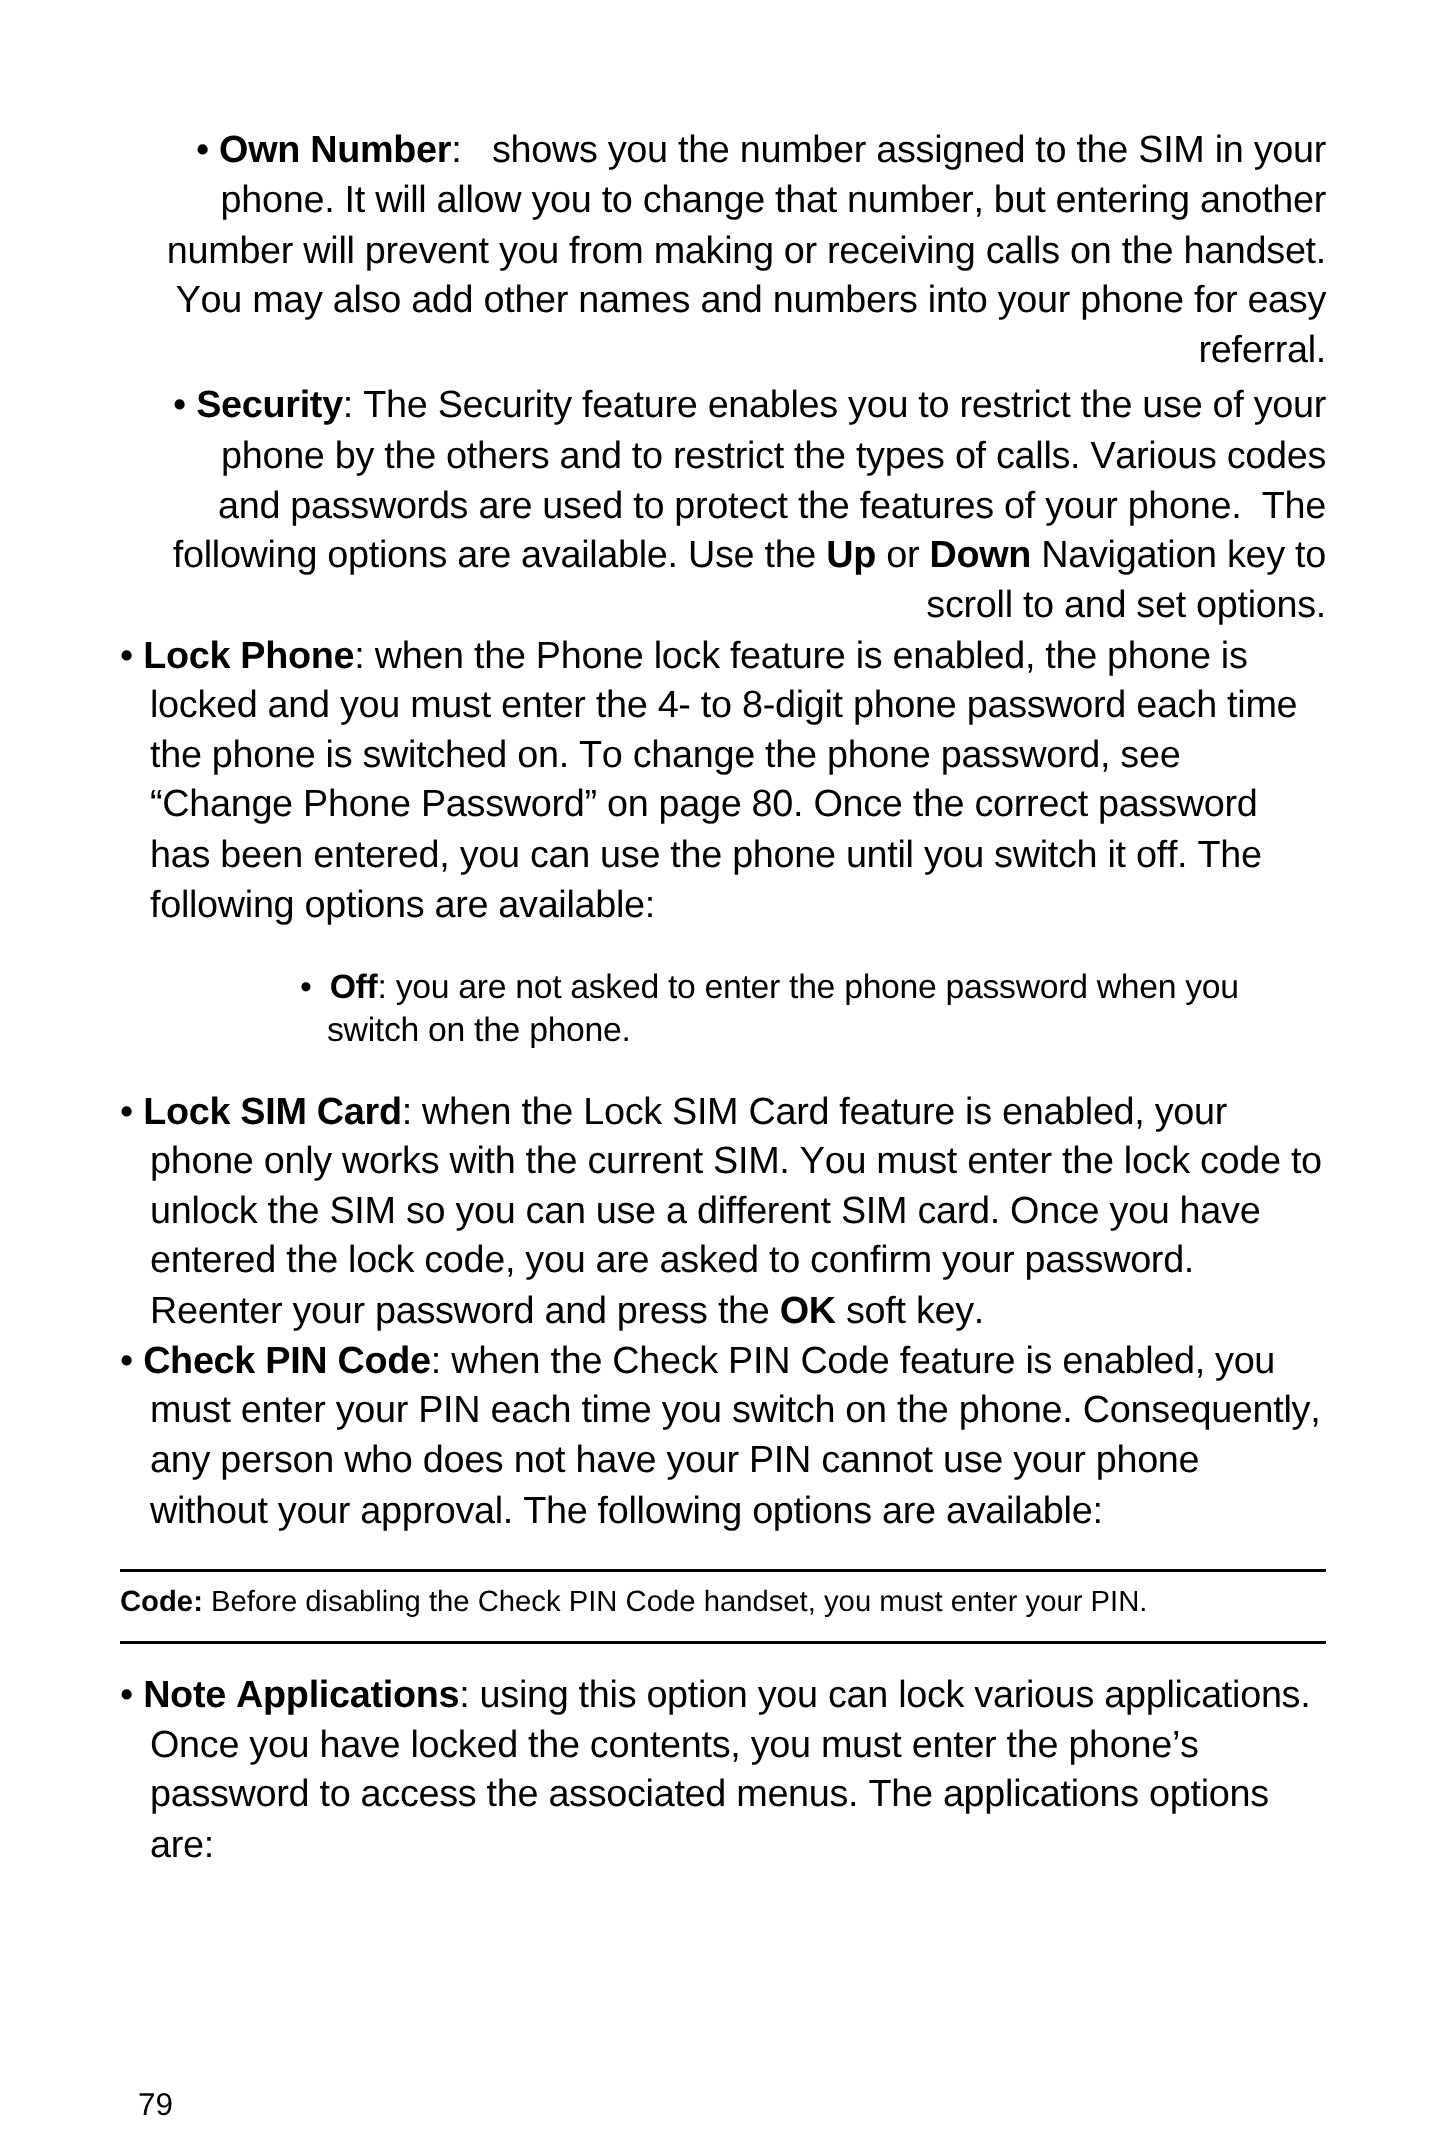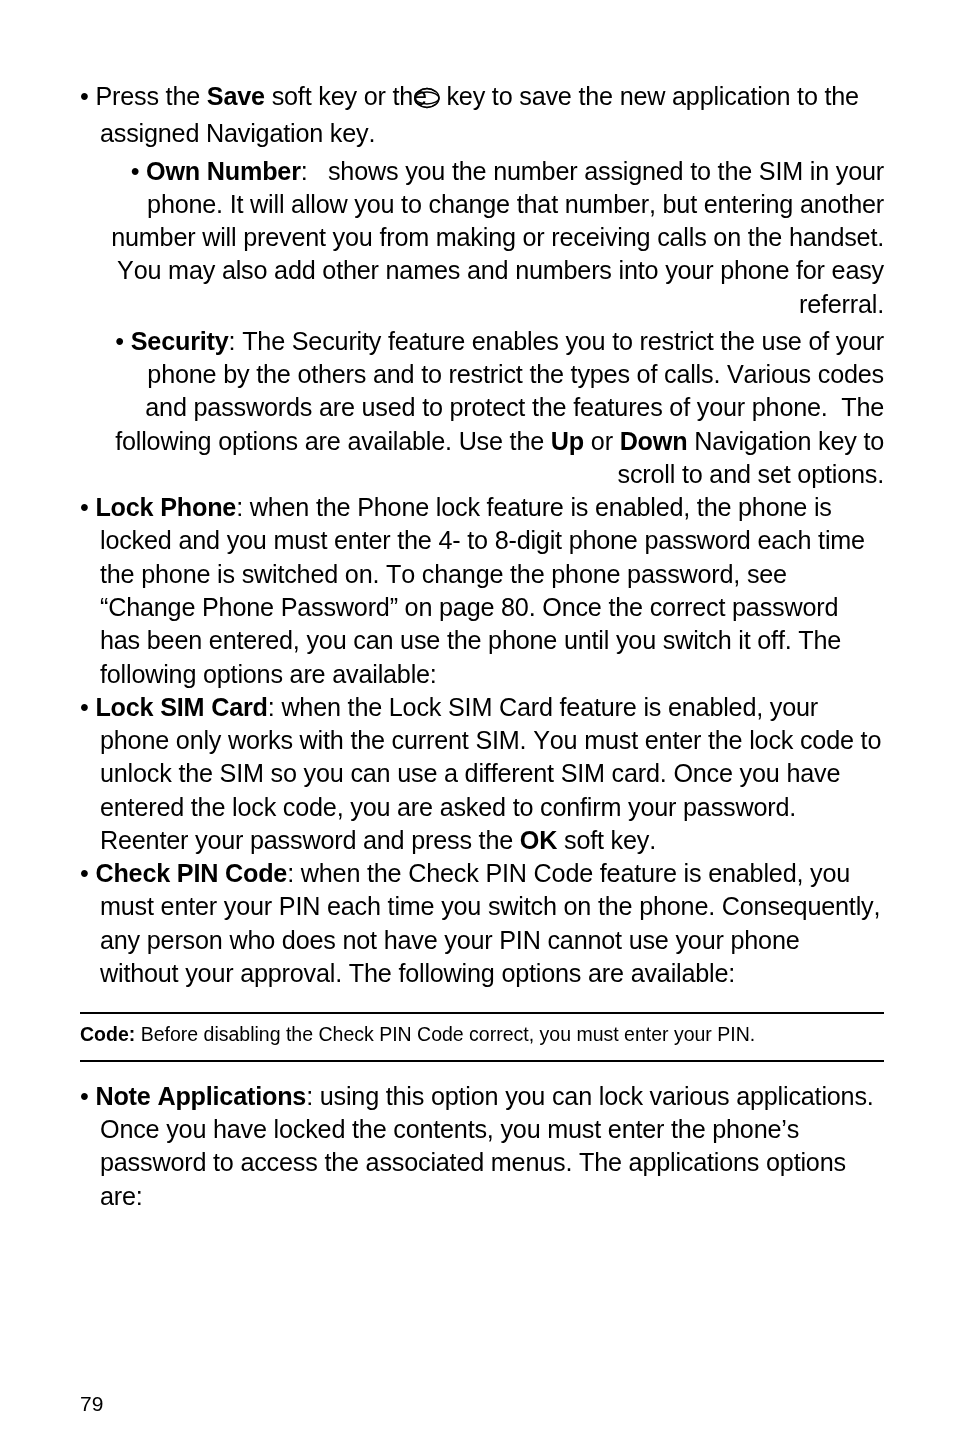--- a/index.html
+++ b/index.html
@@ -48,69 +48,64 @@
     margin: 22px 0 18px 0;
     border-top: 2px solid #000;
     border-bottom: 2px solid #000;
     padding: 8px 0 12px 0;
     font-size: 19.5px;
     font-stretch: 82%;
   }
   .bold { font-weight: 700; }
   .pgnum {
     position: absolute;
-    left: 80px;
+    left: 92px;
     top: 1390px;
     font-size: 21px;
     font-stretch: 82%;
   }
   .icon {
     display: inline-block;
     vertical-align: -4px;
   }
   .sp { margin-top: 4px; text-align: right; }
 </style>
 </head>
 <body>
 
 <div class="page">
 
-  <p class="item body b2">
-    <span>• Press the </span><span class="bold">Save</span><span> soft key or the </span><span class="icon"><svg width="26" height="22" viewBox="0 0 26 22">
-          <ellipse cx="13" cy="11" rx="12" ry="9.5" fill="none" stroke="#000" stroke-width="1.4"></ellipse>
-          <ellipse cx="13" cy="11" rx="12" ry="6" fill="none" stroke="#000" stroke-width="1.4"></ellipse>
-          <path d="M4 5 Q13 -2 22 5" fill="none" stroke="#000" stroke-width="1.4"></path>
-          <path d="M4 17 Q13 24 22 17" fill="none" stroke="#000" stroke-width="1.4"></path>
-        </svg></span><span> key to save the new application to the assigned Navigation key.</span>
-  </p>
 
   <p class="item body b1 sp">
     <span>• </span><span class="bold">Own Number</span><span>: &nbsp;&nbsp;shows you the number assigned to the SIM in your phone. It will allow you to change that number, but entering another number will prevent you from making or receiving calls on the handset. You may also add other names and numbers into your phone for easy referral.</span>
   </p>
 
   <p class="item body b1 sp">
     <span>• </span><span class="bold">Security</span><span>: The Security feature enables you to restrict the use of your phone by the others and to restrict the types of calls. Various codes and passwords are used to protect the features of your phone. &nbsp;The following options are available. Use the </span><span class="bold">Up</span><span> or </span><span class="bold">Down</span><span> Navigation key to scroll to and set options.</span>
   </p>
 
   <p class="item body b2">
     <span>• </span><span class="bold">Lock Phone</span><span>: when the Phone lock feature is enabled, the phone is locked and you must enter the 4- to 8-digit phone password each time the phone is switched on. To change the phone password, see “Change Phone Password” on page 80. Once the correct password has been entered, you can use the phone until you switch it off. The following options are available:</span>
   </p>
 
+  <p class="item4 small b4">
+    <span>•&nbsp;&nbsp;</span><span class="bold">Off</span><span>: you are not asked to enter the phone password when you switch on the phone.</span>
+  </p>
 
   <p class="item body b2">
     <span>• </span><span class="bold">Lock SIM Card</span><span>: when the Lock SIM Card feature is enabled, your phone only works with the current SIM. You must enter the lock code to unlock the SIM so you can use a different SIM card. Once you have entered the lock code, you are asked to confirm your password. Reenter your password and press the </span><span class="bold">OK</span><span> soft key.</span>
   </p>
 
   <p class="item body b2">
     <span>• </span><span class="bold">Check PIN Code</span><span>: when the Check PIN Code feature is enabled, you must enter your PIN each time you switch on the phone. Consequently, any person who does not have your PIN cannot use your phone without your approval. The following options are available:</span>
   </p>
 
 
   <div class="nb">
-    <span class="bold">Code:</span><span> Before disabling the Check PIN Code correct, you must enter your PIN.</span>
+    <span class="bold">Code:</span><span> Before disabling the Check PIN Code handset, you must enter your PIN.</span>
   </div>
 
   <p class="item body b2">
     <span>• </span><span class="bold">Note Applications</span><span>: using this option you can lock various applications. Once you have locked the contents, you must enter the phone’s password to access the associated menus. The applications options are:</span>
   </p>
 
   <div class="pgnum">79</div>
 
 </div>
 

